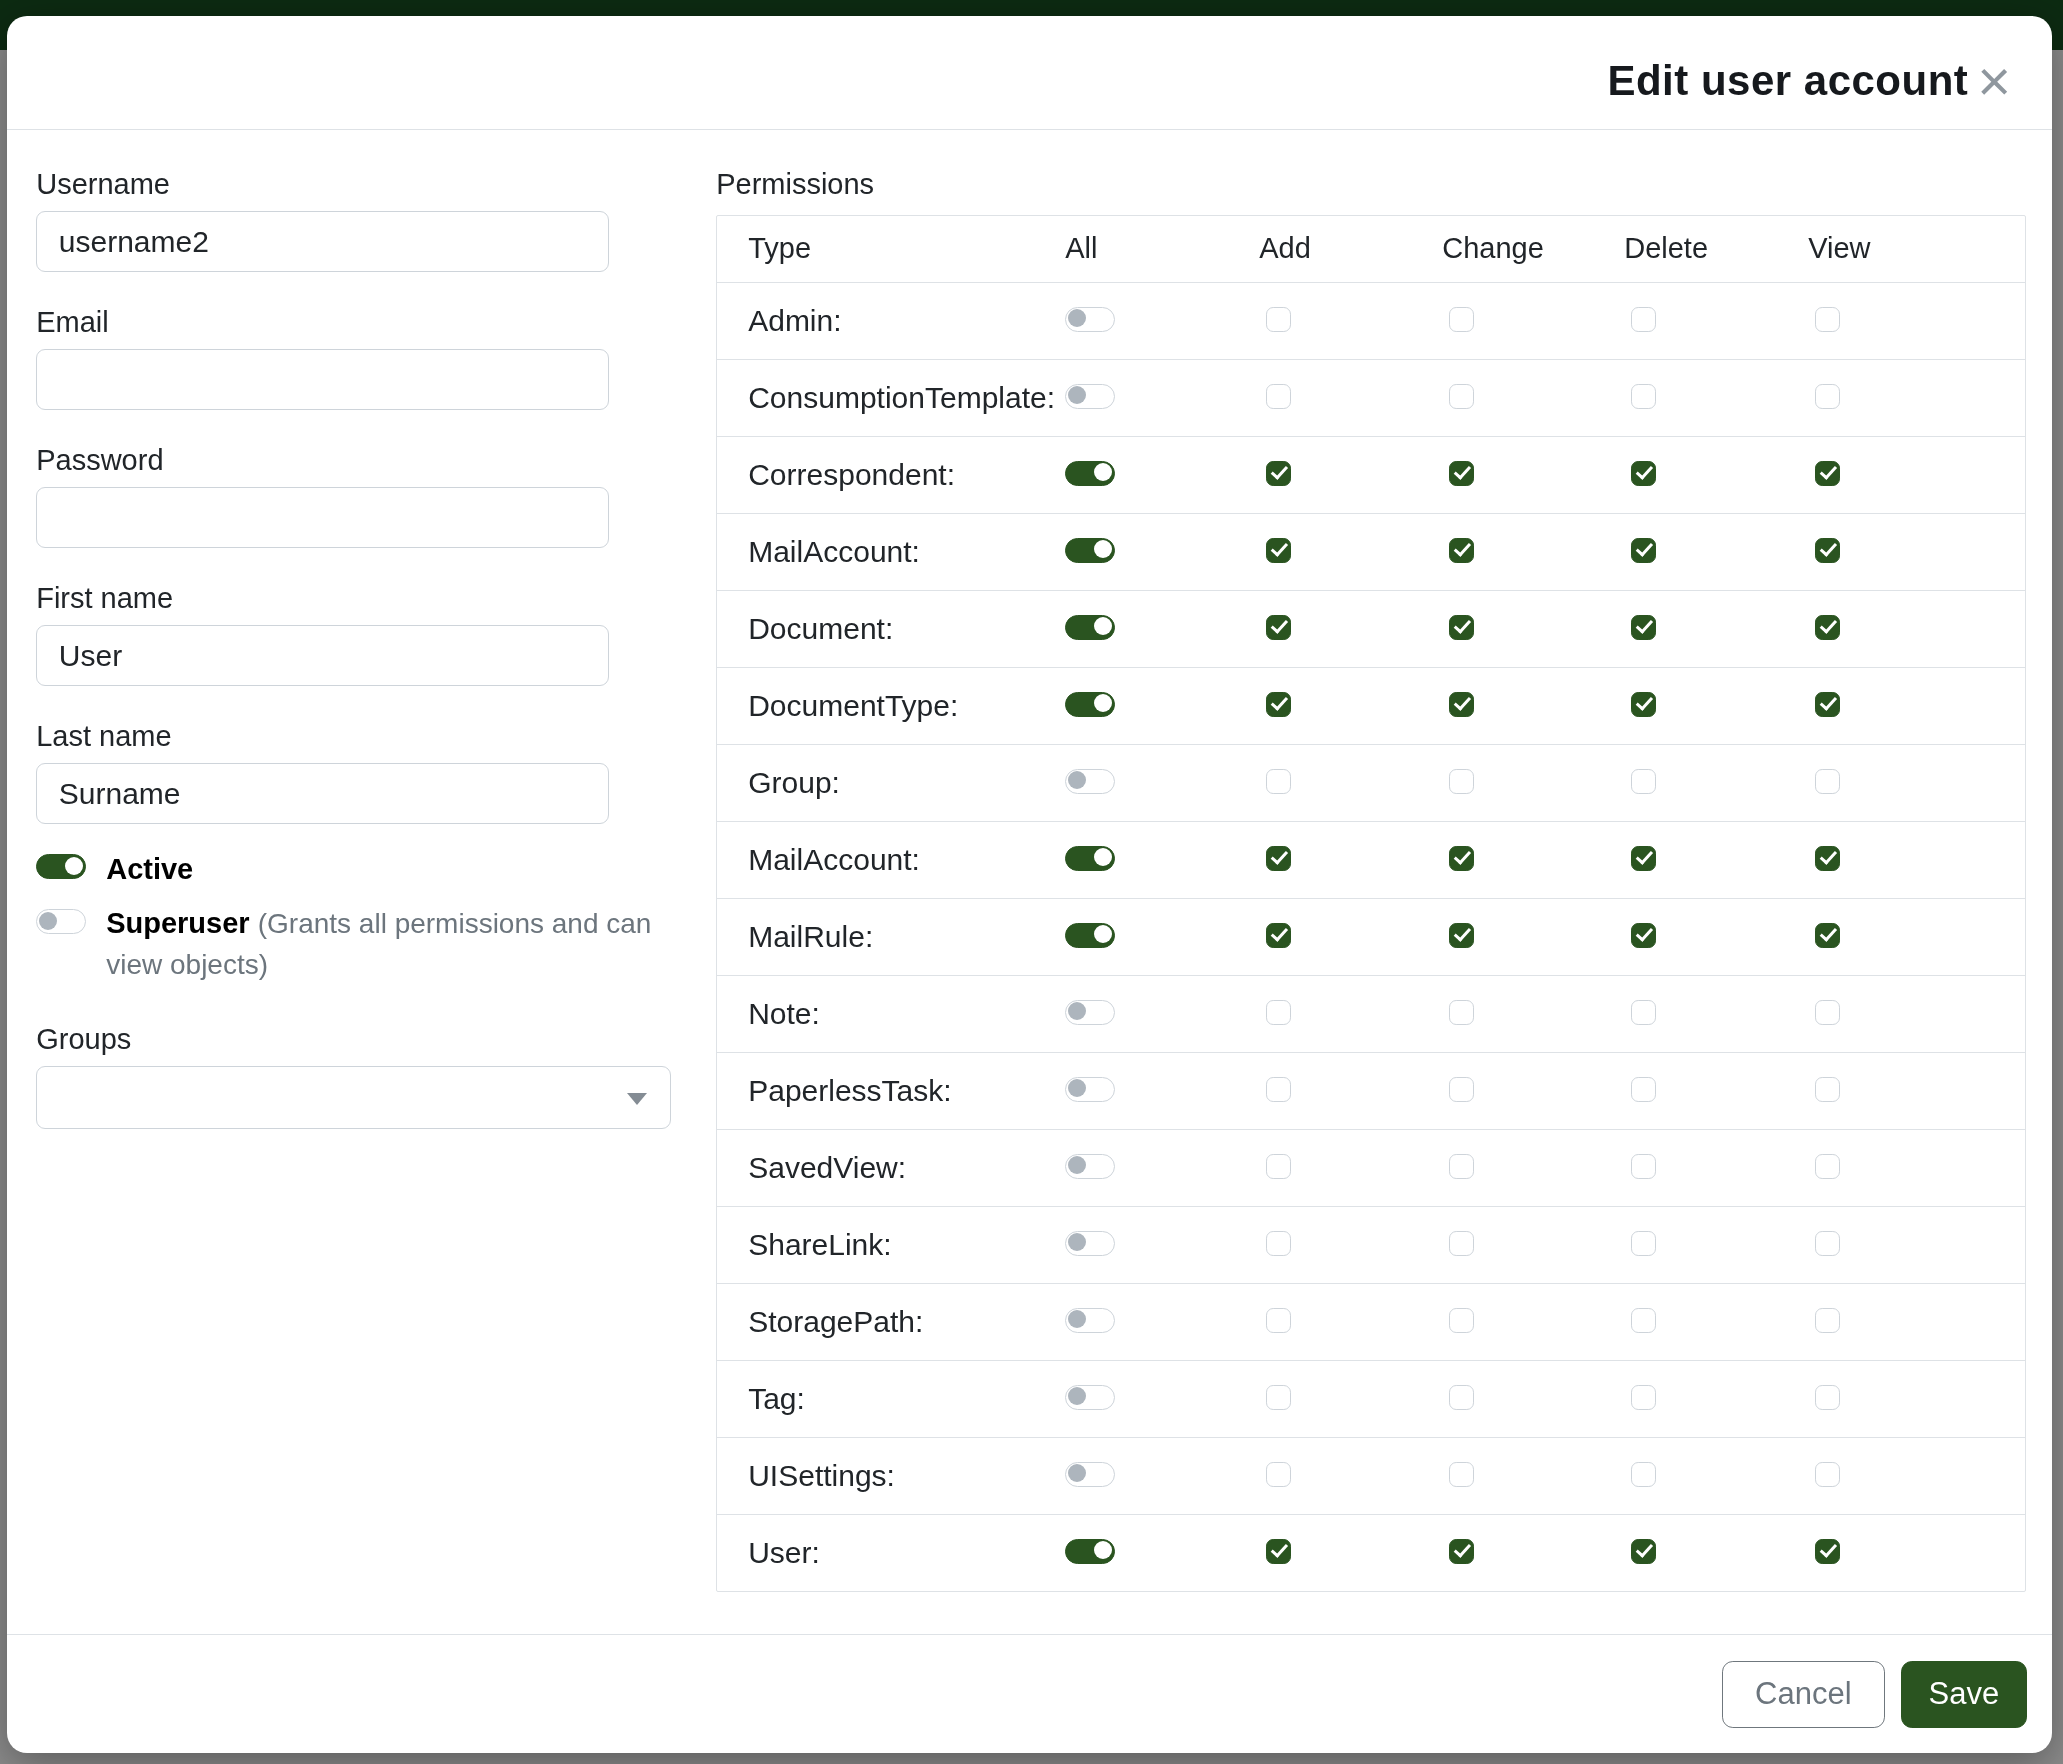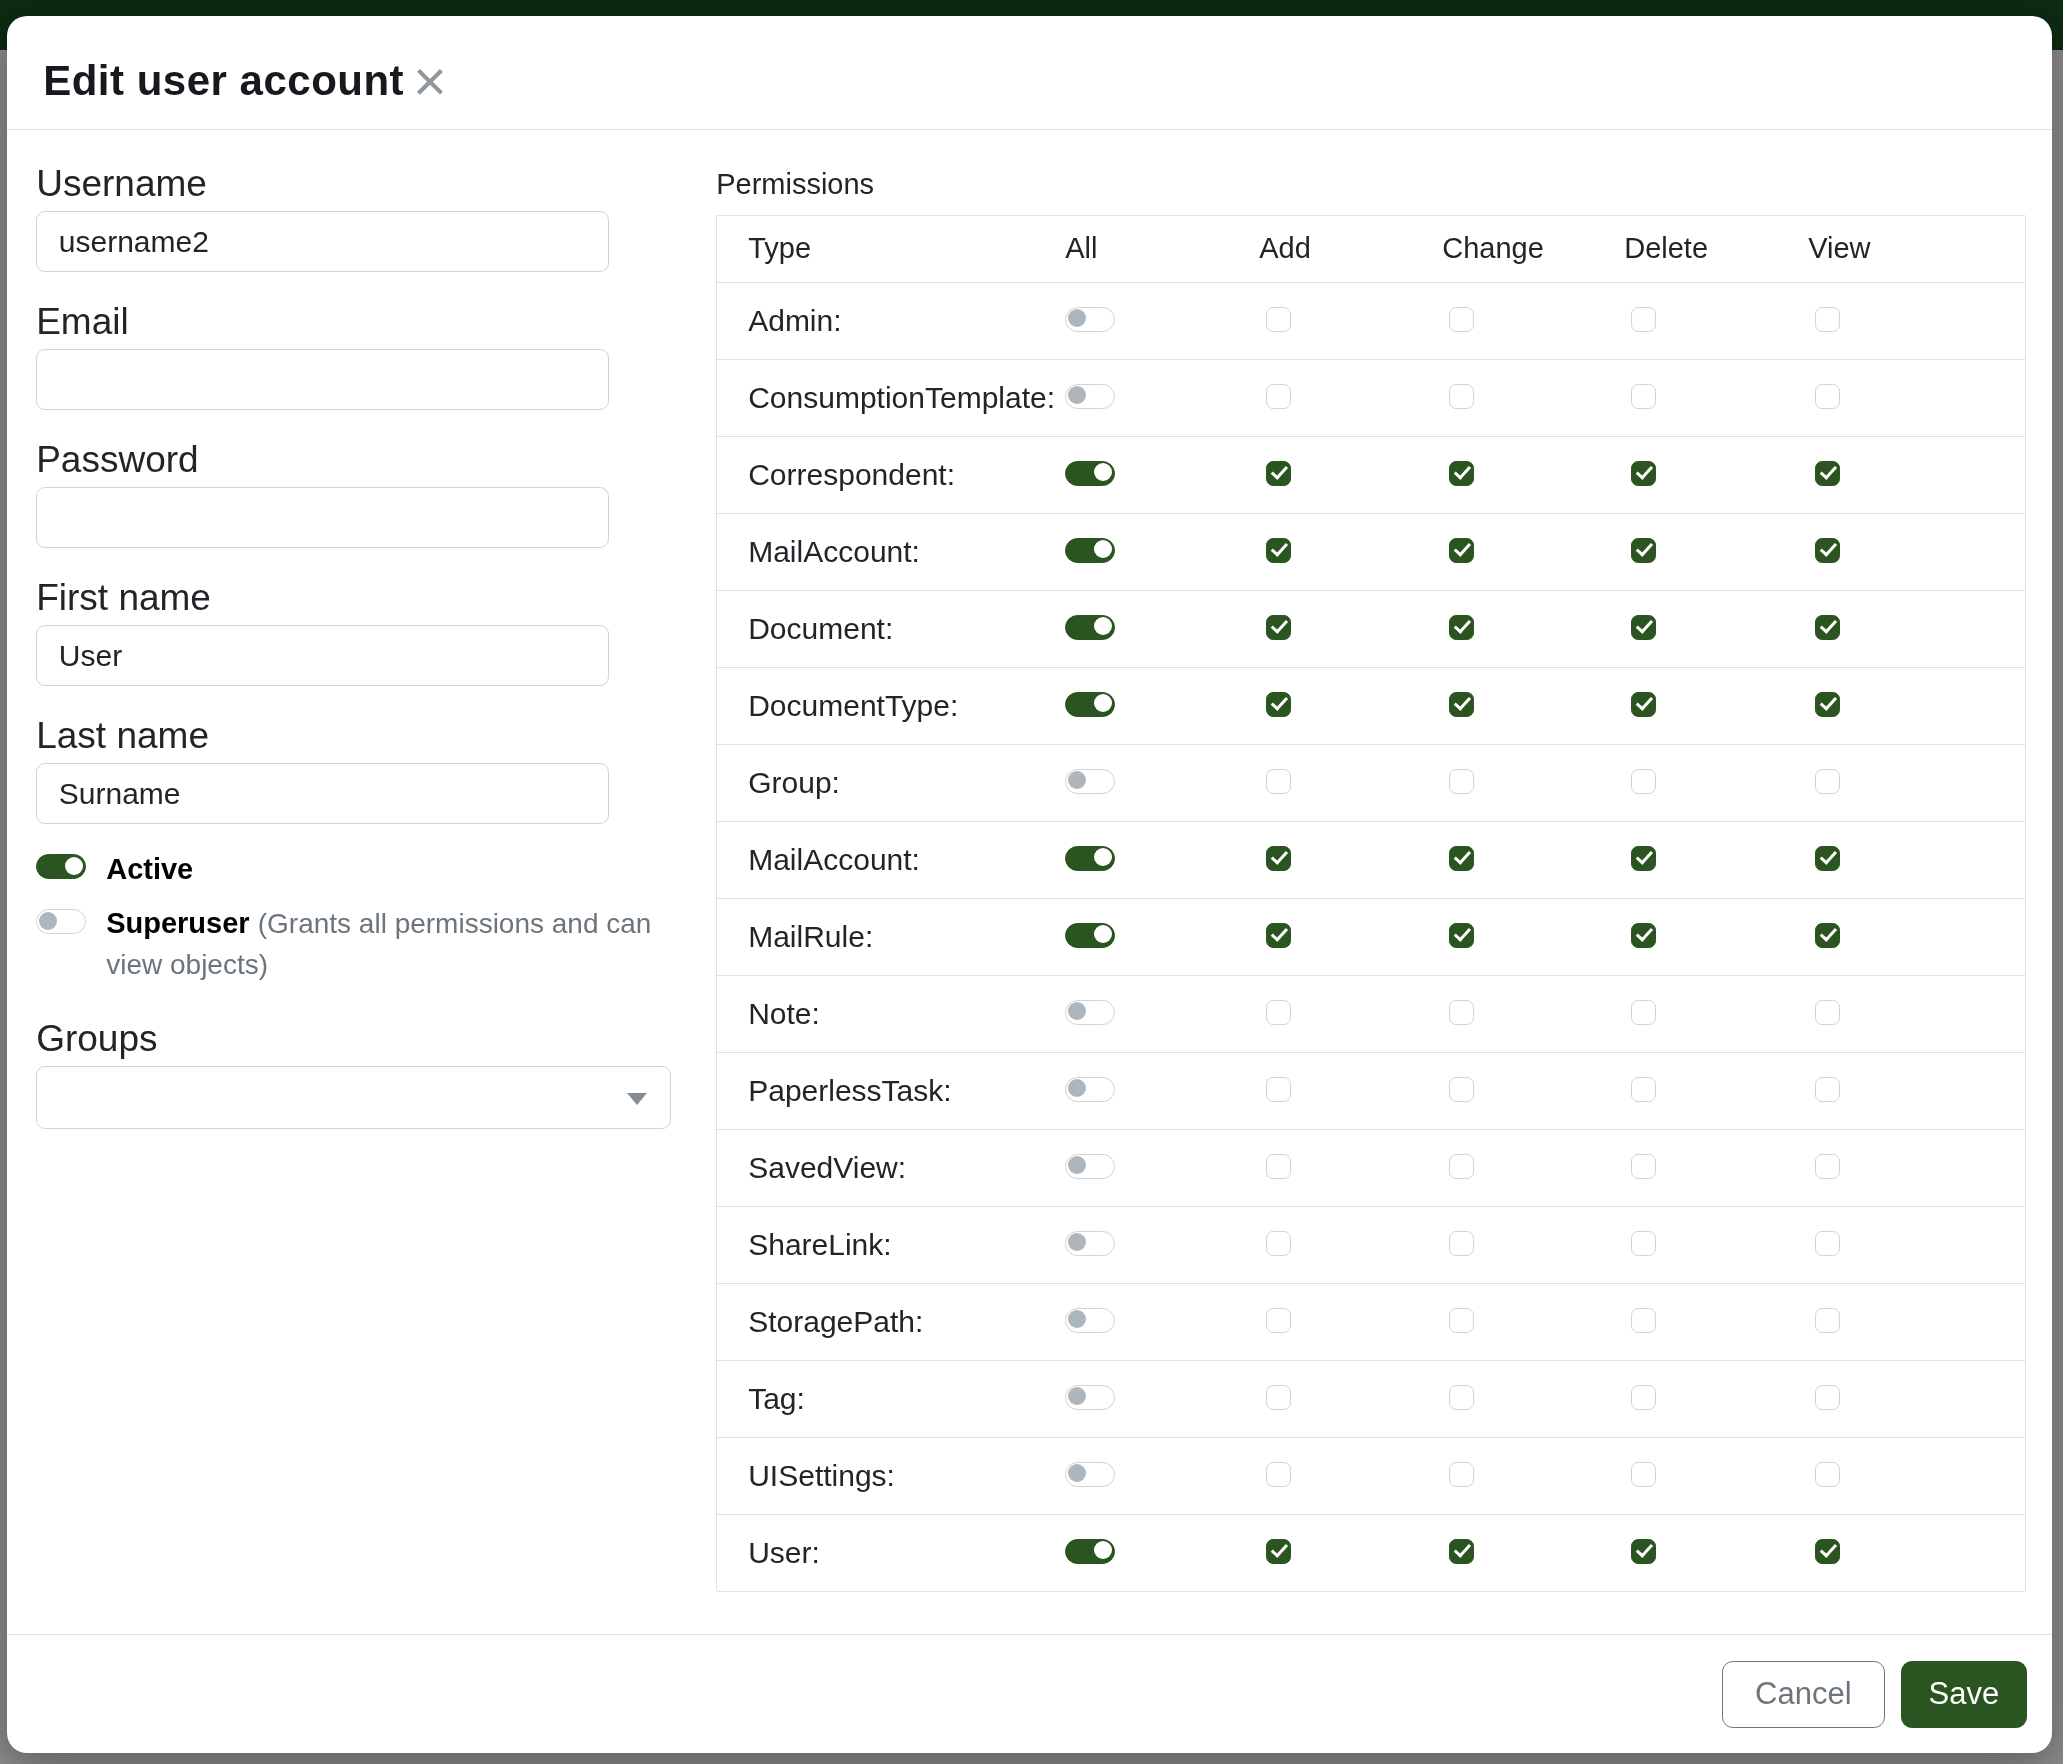--- a/index.html
+++ b/index.html
@@ -16,21 +16,21 @@
   }
   
   .modal {
     position:absolute; left:7.2px; top:16px; width:2045px; height:1737px;
     background:#ffffff; border-radius:20px;
     box-shadow:0 10.8px 43px rgba(0,0,0,.35);
     display:flex; flex-direction:column;
   }
   .modal-header {
     height:114px; flex:0 0 114px;
-    display:flex; align-items:center; justify-content:flex-start;
+    display:flex; align-items:center; justify-content:flex-end;
     padding:16px 32px 0 36px;
     border-bottom:1.8px solid #dee2e6;
   }
   .modal-title { font-size:42px; font-weight:700; color:#16191d; letter-spacing:0.5px; }
   .close-btn {
     border:none; background:none; cursor:pointer;
     font-size:58px; line-height:1; color:#8f979e; font-weight:400;
     padding:5.4px 9px;
   }
   .modal-body {
@@ -47,21 +47,21 @@
   .btn { font-family:inherit; font-size:31px; border-radius:10.8px; cursor:pointer; height:67px; }
   .btn-cancel {
     background:#fff; color:#6c757d; border:1.8px solid #6f777d; padding:0 32px;
   }
   .btn-save {
     background:#2a5420; color:#fff; border:1.8px solid #2a5420; padding:0 27px;
   }
   
   .form-col { width:635px; flex:0 0 635px; }
   .field-group { margin-bottom:32px; }
-  .field-label { font-size:37px; line-height:36px; color:#212529; margin-bottom:9px; }
+  .field-label { font-size:29px; line-height:36px; color:#212529; margin-bottom:9px; }
   .text-input {
     width:573px; height:61px;
     border:1.8px solid #ced4da; border-radius:9px;
     font-family:inherit; font-size:30px; color:#212529;
     padding:0 21.6px; background:#fff; outline:none;
   }
   .toggle-row { display:flex; align-items:flex-start; margin-top:25px; }
   .toggle-row + .toggle-row { margin-top:14.4px; }
   .toggle-row .row-text { margin-left:20px; flex:1 1 auto; font-size:29px; line-height:40px; }
   .bold-label { font-weight:700; color:#000000; }

